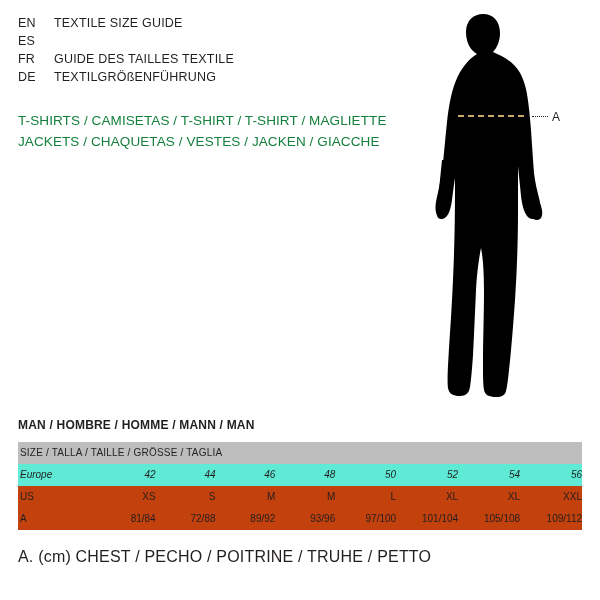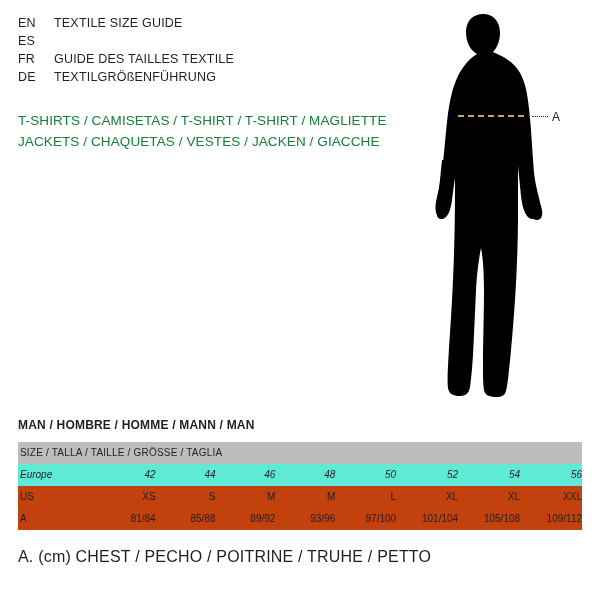--- a/index.html
+++ b/index.html
@@ -247,21 +247,21 @@
         <td class="c-val">M</td>
         <td class="c-val">M</td>
         <td class="c-val">L</td>
         <td class="c-val">XL</td>
         <td class="c-val">XL</td>
         <td class="c-val">XXL</td>
       </tr>
       <tr class="plain">
         <td class="c-label">A</td>
         <td class="c-val">81/84</td>
-        <td class="c-val">85/88</td>
+        <td class="c-val">72/88</td>
         <td class="c-val">89/92</td>
         <td class="c-val">93/96</td>
         <td class="c-val">97/100</td>
         <td class="c-val">101/104</td>
         <td class="c-val">105/108</td>
         <td class="c-val">109/112</td>
       </tr>
     </tbody>
   </table>
 

